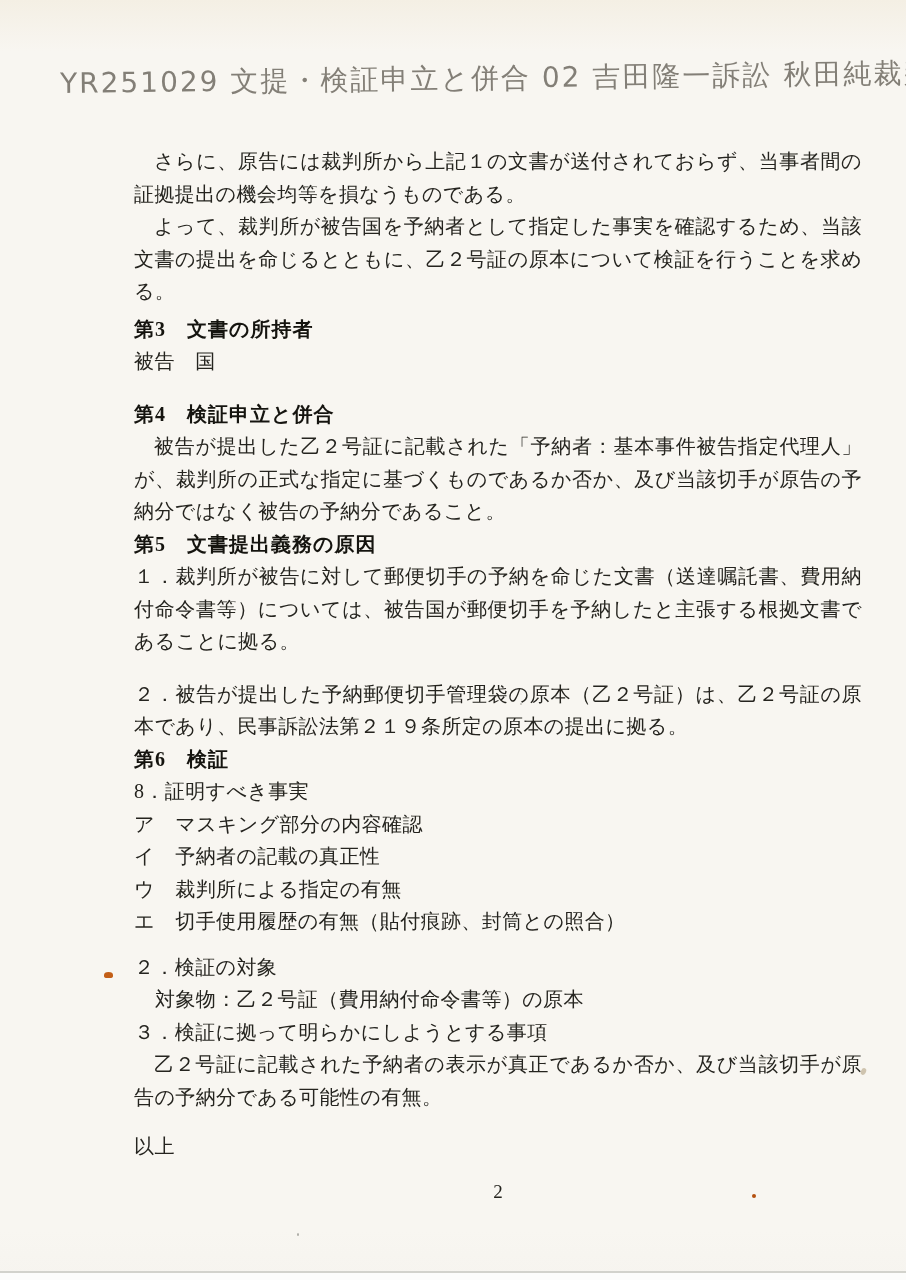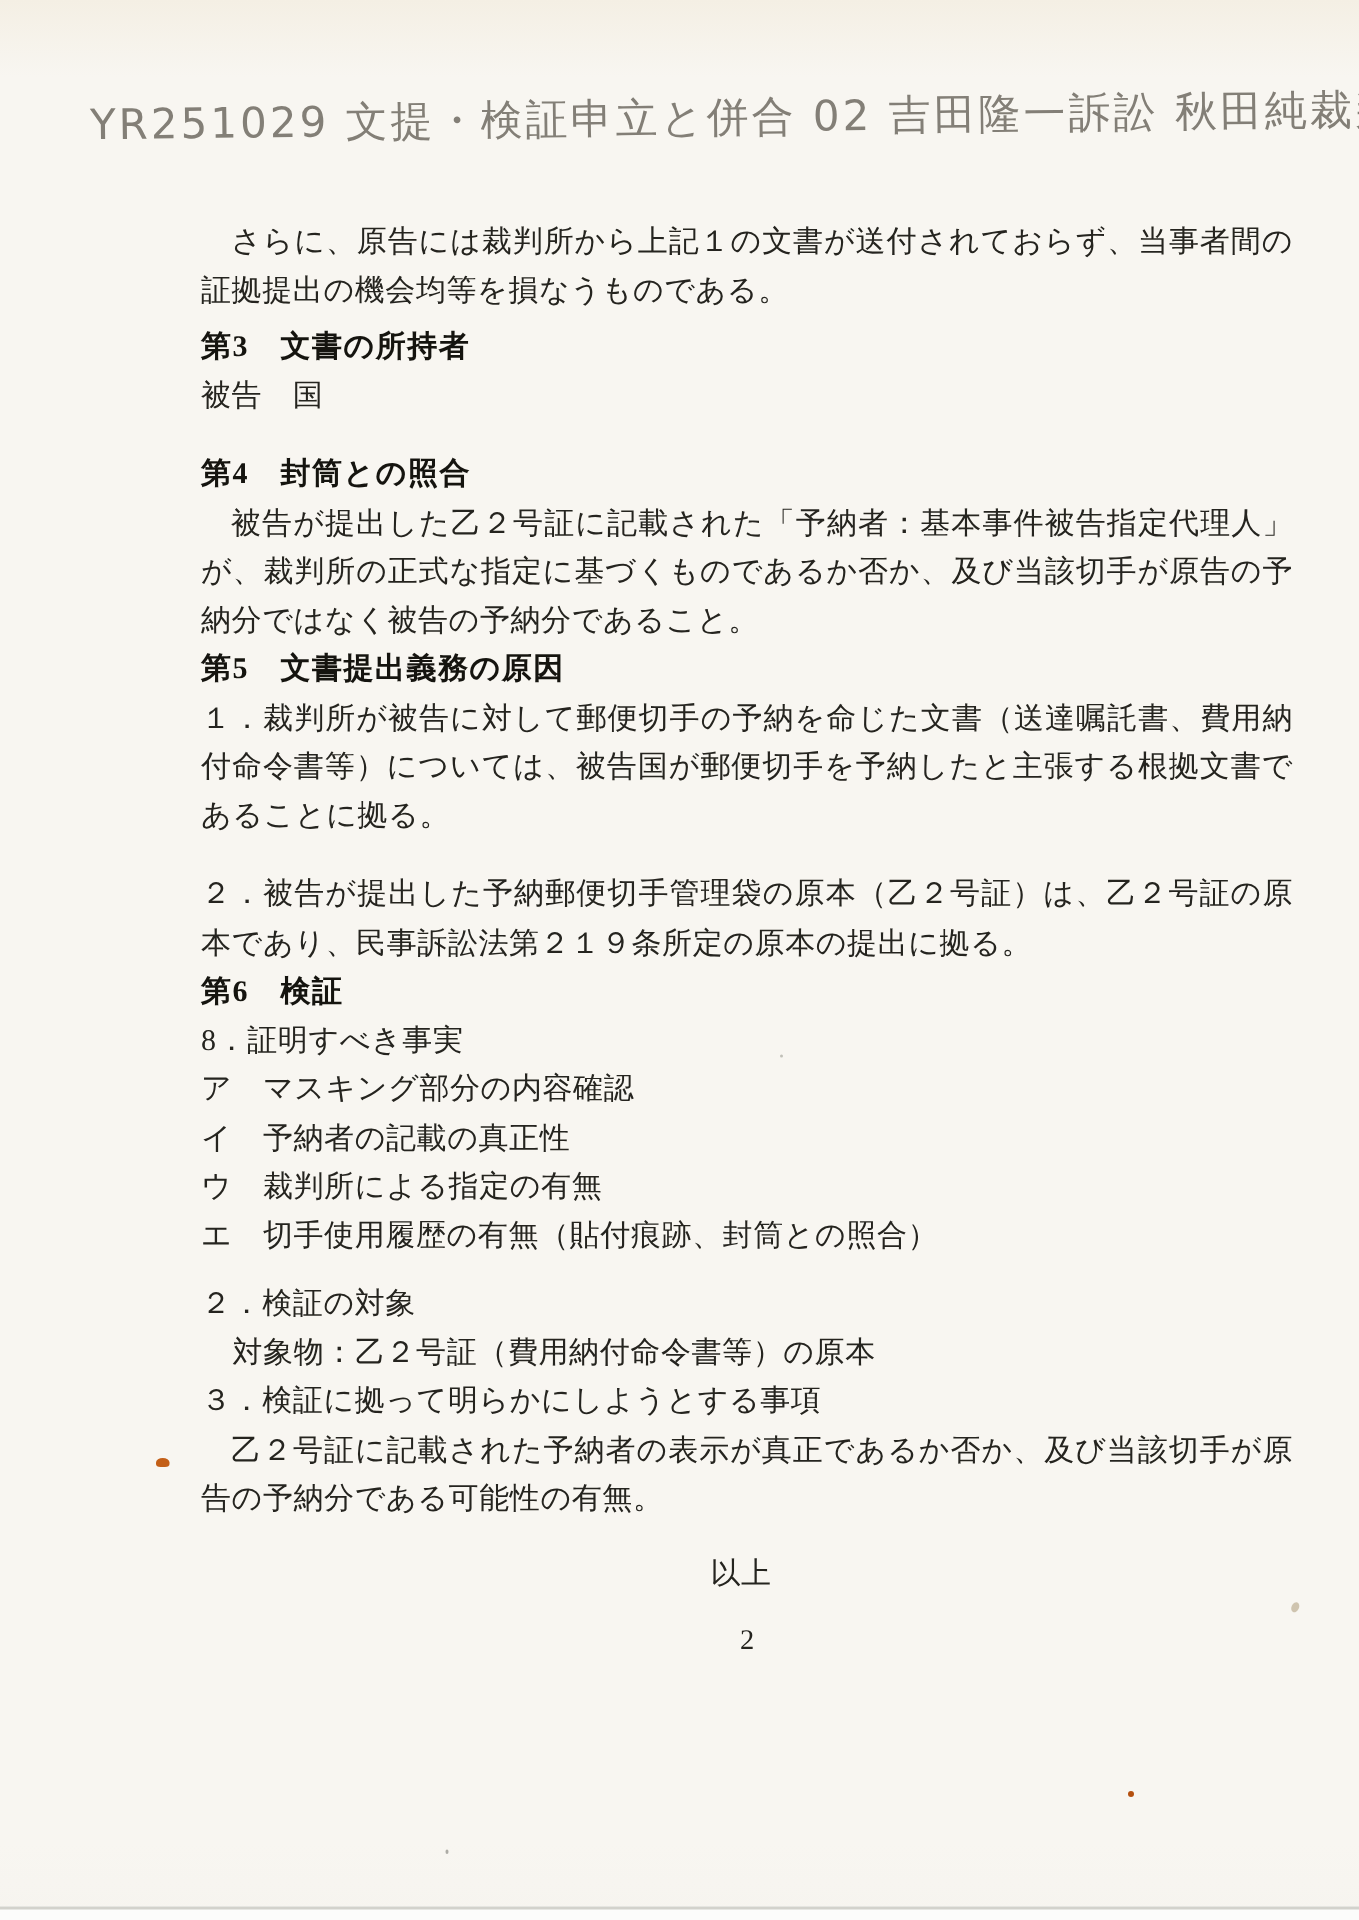--- a/index.html
+++ b/index.html
@@ -44,21 +44,21 @@
     color:var(--ink);
     text-align:justify;
   }
   .indent{text-indent:20px;}
   .pad1{padding-left:21px;}
   .h{font-weight:bold;color:#15140f;letter-spacing:1px;}
   .gap-xs{margin-top:5px;}
   .gap-s{margin-top:13px;}
   .gap-m{}
   .gap-l{margin-top:20px;}
-  .closing{text-align:center;padding-right:8px;margin-top:17px;}
+  .closing{text-align:left;padding-right:8px;margin-top:17px;}
   .pageno{
     text-align:center;
     font-size:19px;
     margin-top:18px;
     letter-spacing:0;
   }
   .scan-edge{
     position:absolute;
     left:0;right:0;top:1271px;
     height:9px;
@@ -72,25 +72,26 @@
   .speck.d{left:297px;top:1233px;width:2px;height:3px;background:#7c7c74;opacity:.6;}
   .speck.e{left:520px;top:703px;width:2px;height:2px;background:#8a8a80;opacity:.5;}
 </style>
 </head>
 <body>
 
 <div class="handwritten">YR251029 文提・検証申立と併合 02 吉田隆一訴訟 秋田純裁判官</div>
 
 <div class="page-inner">
   <p class="line indent">さらに、原告には裁判所から上記１の文書が送付されておらず、当事者間の証拠提出の機会均等を損なうものである。</p>
+  <p class="line indent">よって、裁判所が被告国を予納者として指定した事実を確認するため、当該文書の提出を命じるとともに、乙２号証の原本について検証を行うことを求める。</p>
 
   <p class="line h gap-xs">第3　文書の所持者</p>
   <p class="line">被告　国</p>
 
-  <p class="line h gap-l">第4　封筒との照合</p>
+  <p class="line h gap-l">第4　検証申立と併合</p>
   <p class="line indent">被告が提出した乙２号証に記載された「予納者：基本事件被告指定代理人」が、裁判所の正式な指定に基づくものであるか否か、及び当該切手が原告の予納分ではなく被告の予納分であること。</p>
 
   <p class="line h gap-m">第5　文書提出義務の原因</p>
   <p class="line">１．裁判所が被告に対して郵便切手の予納を命じた文書（送達嘱託書、費用納付命令書等）については、被告国が郵便切手を予納したと主張する根拠文書であることに拠る。</p>
   <p class="line gap-l">２．被告が提出した予納郵便切手管理袋の原本（乙２号証）は、乙２号証の原本であり、民事訴訟法第２１９条所定の原本の提出に拠る。</p>
 
   <p class="line h gap-m">第6　検証</p>
   <p class="line">8．証明すべき事実</p>
   <p class="line">ア　マスキング部分の内容確認</p>
   <p class="line">イ　予納者の記載の真正性</p>

